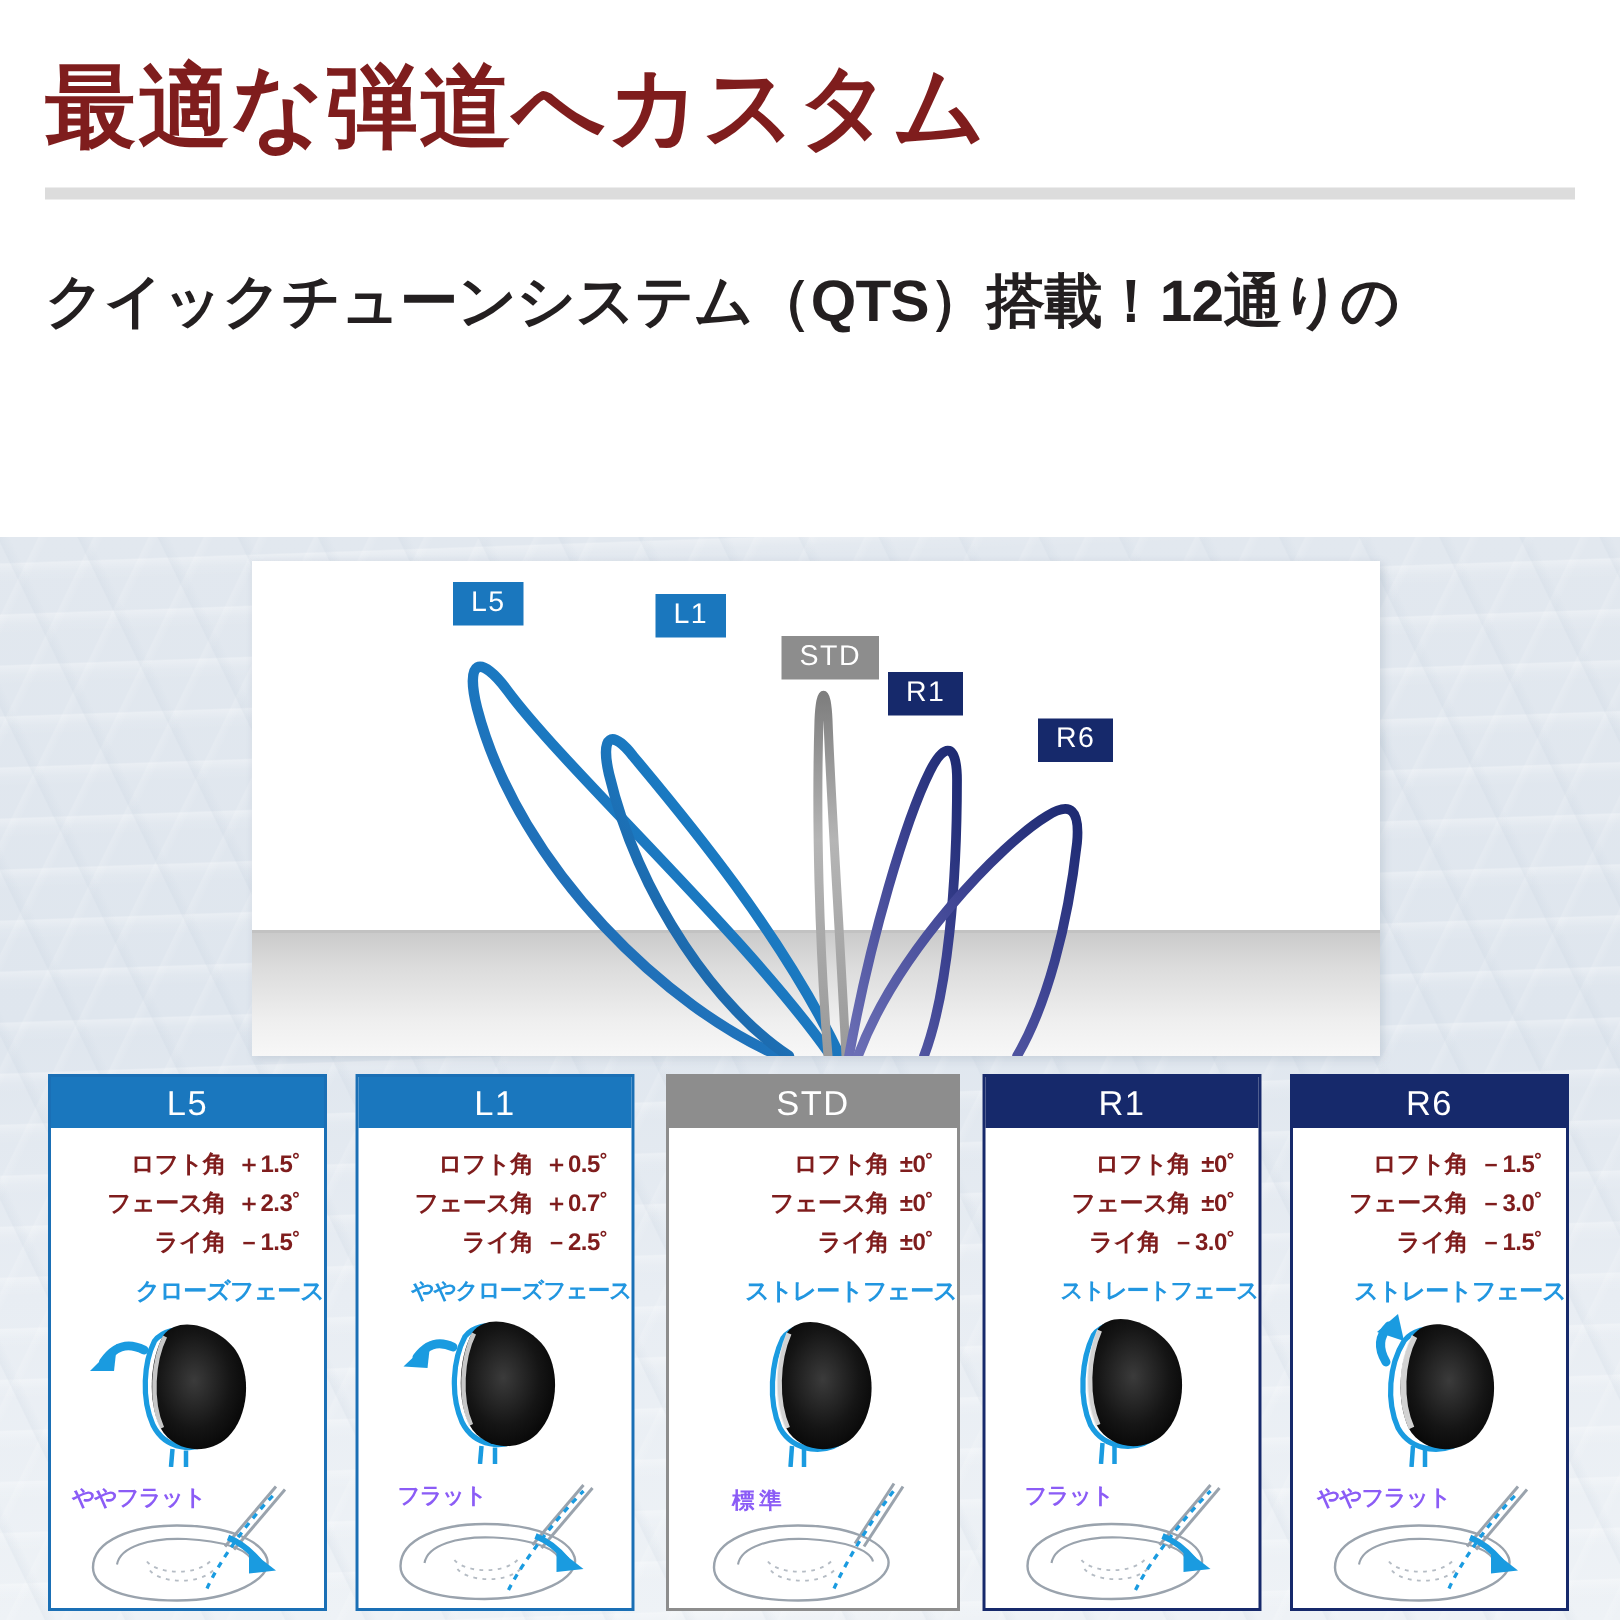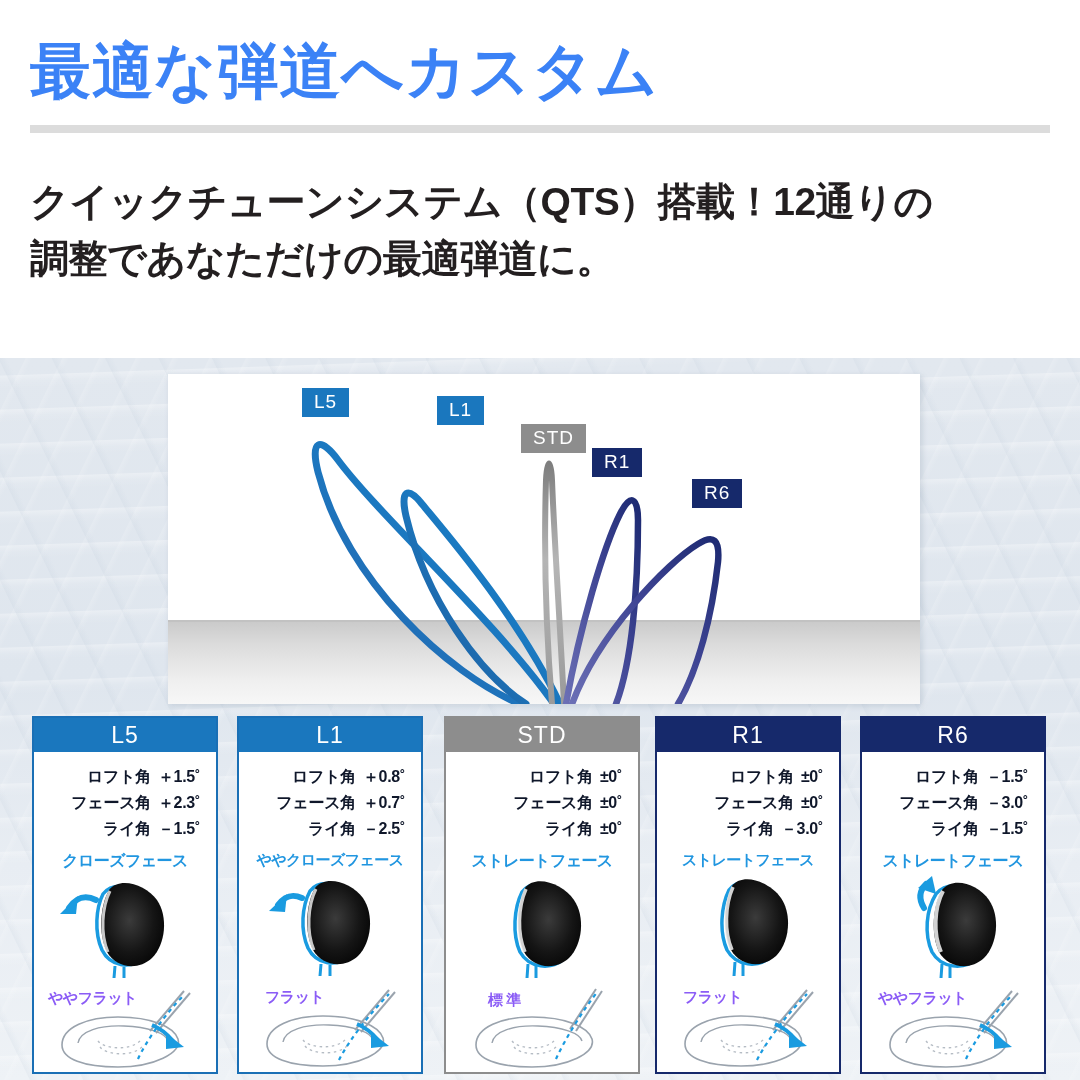--- a/index.html
+++ b/index.html
@@ -10,21 +10,21 @@
     overflow:hidden;
     position:relative;
   }
 
   
   .header { padding:38px 30px 0 30px; }
   .page-title{
     font-size:61px;
     font-weight:700;
     letter-spacing:1px;
-    color:#3b82f6;
+    color:#7f1d1d;
     line-height:1.1;
     white-space:nowrap;
   }
   .divider{
     height:8px;
     background:#dcdcdc;
     margin:20px 0 0 0;
     width:1020px;
   }
   .subtitle{
@@ -135,31 +135,31 @@
   .card.std .card-head{ background:#8d8d8d; }
   .card.navy .card-head{ background:#16296b; }
 
   .specs{
     padding:12px 10px 0 10px;
     text-align:right;
   }
   .spec-row{
     font-size:16px;
     font-weight:700;
-    color:#0f172a;
+    color:#7f1d1d;
     line-height:1.62;
     white-space:nowrap;
     padding-right:6px;
     letter-spacing:-0.3px;
   }
   .spec-row .v{ margin-left:7px; }
 
   .face-label{
     margin-top:9px;
-    text-align:center;
+    text-align:right;
     font-size:16px;
     font-weight:700;
     color:#2196e0;
     letter-spacing:-0.6px;
     white-space:nowrap;
   }
 
   .head-art{
     position:relative;
     height:104px;
@@ -184,21 +184,20 @@
   }
 </style>
 </head>
 <body>
 
 <div class="header">
   <h1 class="page-title">最適な弾道へカスタム</h1>
   <div class="divider"></div>
   <div class="subtitle">
     <div>クイックチューンシステム（QTS）搭載！12通りの</div>
-    <div>調整であなただけの最適弾道に。</div>
   </div>
 </div>
 
 <div class="panel">
   <div class="tex1"></div>
   <div class="tex2"></div>
   <div class="tex3"></div>
 </div>
 
 <div class="chart-card">
@@ -292,21 +291,21 @@
         <path d="M104,80 C112,62 132,34 150,16" stroke="#1a9be0" stroke-width="2.2" fill="none" stroke-dasharray="4,4"></path>
         <path d="M118,46 C128,50 134,56 139,62" stroke="#1a9be0" stroke-width="4" fill="none"></path>
         <path d="M132,54 L150,68 L132,70 Z" fill="#1a9be0"></path>
       </svg>
     </div>
   </div>
 
   <div class="card" style="left:237px;">
     <div class="card-head">L1</div>
     <div class="specs">
-      <div class="spec-row"><span>ロフト角</span><span class="v">＋0.8˚</span></div>
+      <div class="spec-row"><span>ロフト角</span><span class="v">＋0.5˚</span></div>
       <div class="spec-row"><span>フェース角</span><span class="v">＋0.7˚</span></div>
       <div class="spec-row"><span>ライ角</span><span class="v">－2.5˚</span></div>
     </div>
     <div class="face-label" style="font-size:15px;">ややクローズフェース</div>
     <div class="head-art">
       <svg width="182" height="104" viewBox="0 0 182 104">
         <defs>
           <radialGradient id="hd1" cx="45%" cy="45%" r="70%">
             <stop offset="0%" stop-color="#3b3b3b"></stop>
               <stop offset="55%" stop-color="#151515"></stop>

